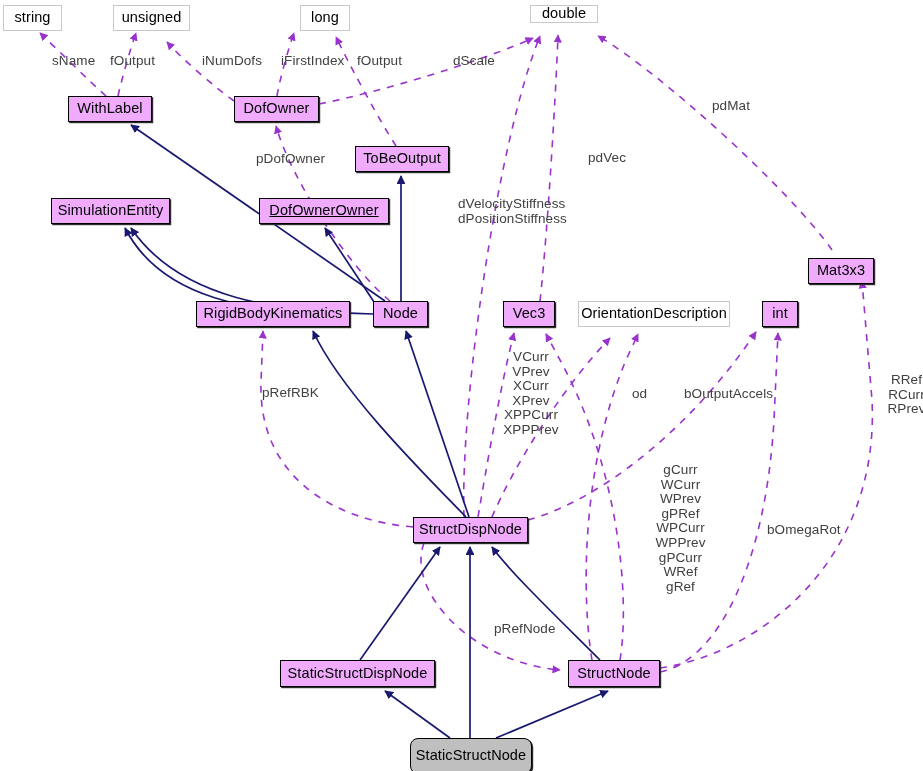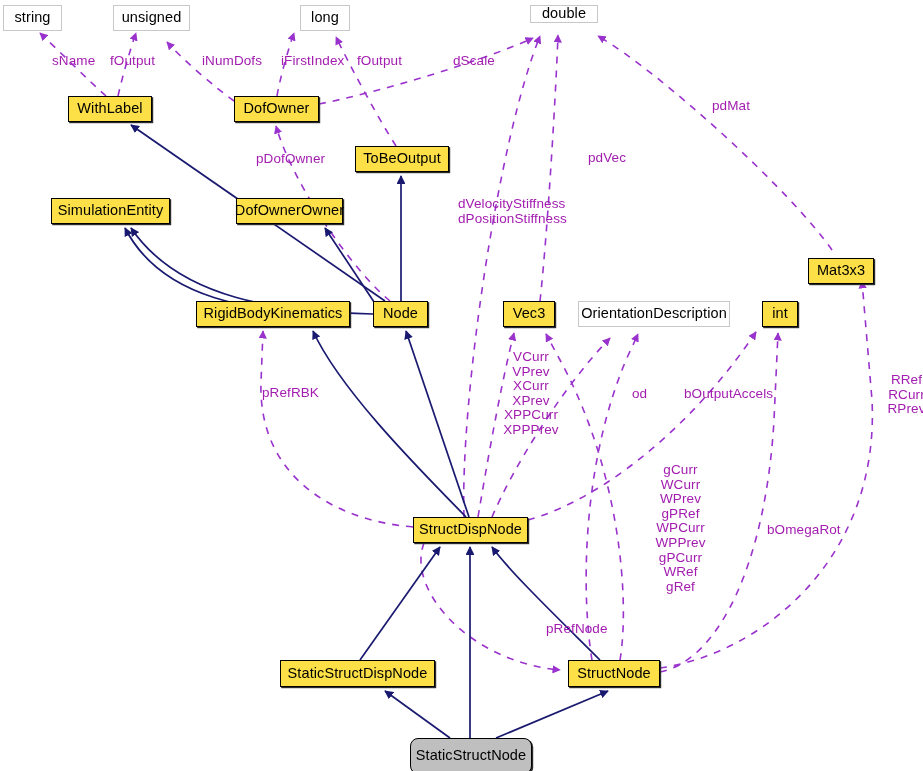--- a/index.html
+++ b/index.html
@@ -36,38 +36,38 @@
     letter-spacing: 0.1px;
   }
   .node-box .node-label {
     display: block;
     line-height: 1;
     padding-bottom: 1px;
   }
   
   .node-normal {
     border: 1.4px solid #000000;
-    background: #fde047;
+    background: #f0abfc;
     box-shadow: 1.2px 1.2px 0 0 #2b2b2b;
   }
   
   .node-extern {
     border: 1.2px solid #c8c8c8;
     background: #ffffff;
   }
   
   .node-current {
     border: 1.4px solid #000000;
     background: #bfbfbf;
     box-shadow: 1.2px 1.2px 0 0 #2b2b2b;
   }
   .edge-label {
     position: absolute;
     font-size: 13.5px;
-    color: #a21caf;
+    color: #404040;
     white-space: pre;
     line-height: 14.6px;
     letter-spacing: 0.1px;
   }
   .edge-label.center { text-align: center; }
 </style>
 </head>
 <body>
 
 <div id="diagram-root">
@@ -170,21 +170,21 @@
   <div class="node-box node-normal" style="left:234px;top:96px;  width:85px;  height:26px;">
     <span class="node-label">DofOwner</span>
   </div>
   <div class="node-box node-normal" style="left:355px;top:146px; width:94px;  height:26px;">
     <span class="node-label">ToBeOutput</span>
   </div>
 
   <div class="node-box node-normal" style="left:51px; top:198px; width:119px; height:26px;">
     <span class="node-label">SimulationEntity</span>
   </div>
-  <div class="node-box node-normal" style="left:236px;top:198px; width:107px; height:26px;">
+  <div class="node-box node-normal" style="left:259px;top:198px; width:130px; height:26px;text-decoration:underline;">
     <span class="node-label">DofOwnerOwner</span>
   </div>
 
   <div class="node-box node-normal" style="left:808px;top:250px; width:66px;  height:26px;margin-top:8px;">
     <span class="node-label">Mat3x3</span>
   </div>
 
   <div class="node-box node-normal" style="left:196px;top:301px; width:154px; height:26px;">
     <span class="node-label">RigidBodyKinematics</span>
   </div>
@@ -242,15 +242,15 @@
   <div class="edge-label center" style="left:648px; top:463px; width:65px;">gCurr
 WCurr
 WPrev
 gPRef
 WPCurr
 WPPrev
 gPCurr
 WRef
 gRef</div>
   <div class="edge-label" style="left:767px; top:523px;">bOmegaRot</div>
-  <div class="edge-label" style="left:546px; top:622px;">pRefNode</div>
+  <div class="edge-label" style="left:494px; top:622px;">pRefNode</div>
 
 </div>
 
 </body></html>

